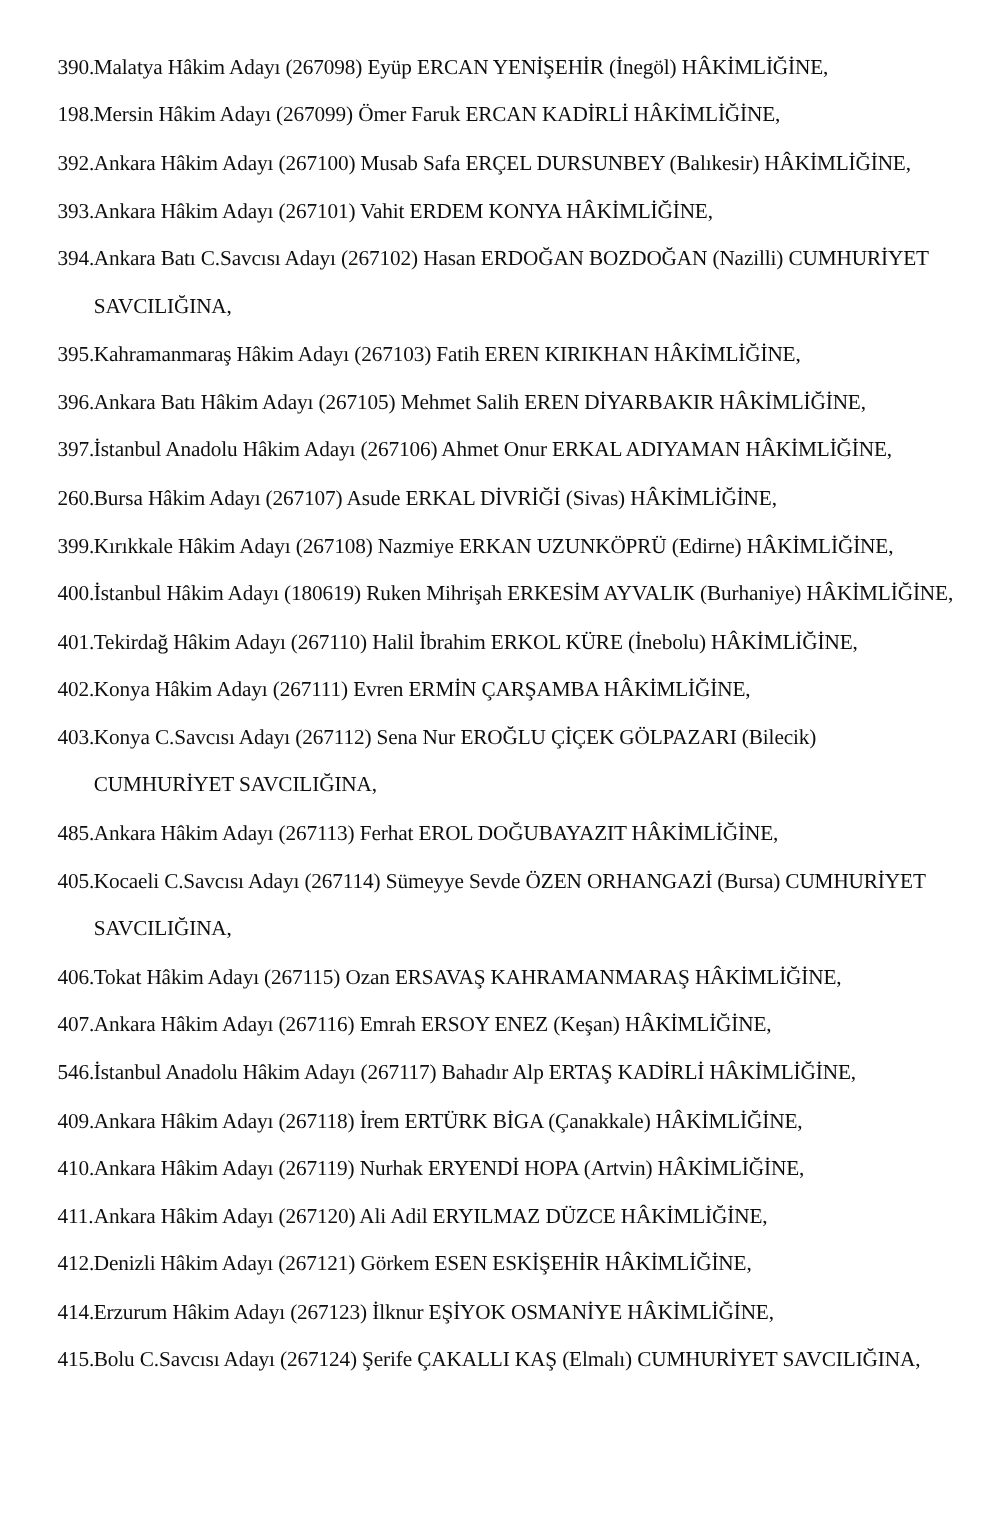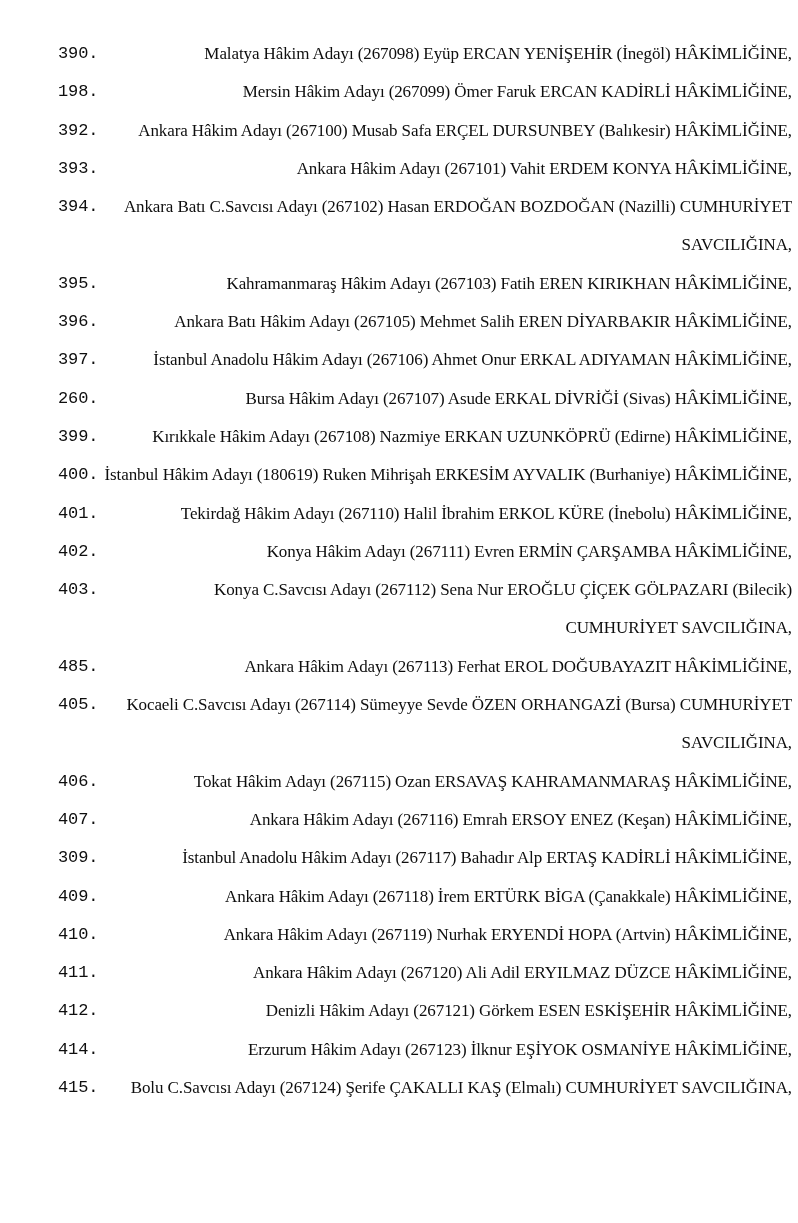--- a/index.html
+++ b/index.html
@@ -26,28 +26,26 @@
     font-size: 17px;
     line-height: 38.3px;
     letter-spacing: -0.1px;
   }
   .item {
     position: relative;
     padding-left: 29px;
   }
   .item .num {
     position: absolute;
-    left: 12px;
+    left: 0;
     top: 0;
     white-space: nowrap;
-    font-family: Liberation Mono, monospace;
   }
   .item .line {
     white-space: nowrap;
-    text-align: right;
   }
 </style>
 </head>
 <body>
 
 <div class="page">
   <div class="list" id="appointment-list">
       <div class="item">
         <span class="num">390.</span>
         <div class="line">Malatya Hâkim Adayı (267098) Eyüp ERCAN YENİŞEHİR (İnegöl) HÂKİMLİĞİNE,</div>
@@ -117,21 +115,21 @@
       </div>
       <div class="item">
         <span class="num">406.</span>
         <div class="line">Tokat Hâkim Adayı (267115) Ozan ERSAVAŞ KAHRAMANMARAŞ HÂKİMLİĞİNE,</div>
       </div>
       <div class="item">
         <span class="num">407.</span>
         <div class="line">Ankara Hâkim Adayı (267116) Emrah ERSOY ENEZ (Keşan) HÂKİMLİĞİNE,</div>
       </div>
       <div class="item">
-        <span class="num">309.</span>
+        <span class="num">546.</span>
         <div class="line">İstanbul Anadolu Hâkim Adayı (267117) Bahadır Alp ERTAŞ KADİRLİ HÂKİMLİĞİNE,</div>
       </div>
       <div class="item">
         <span class="num">409.</span>
         <div class="line">Ankara Hâkim Adayı (267118) İrem ERTÜRK BİGA (Çanakkale) HÂKİMLİĞİNE,</div>
       </div>
       <div class="item">
         <span class="num">410.</span>
         <div class="line">Ankara Hâkim Adayı (267119) Nurhak ERYENDİ HOPA (Artvin) HÂKİMLİĞİNE,</div>
       </div>

